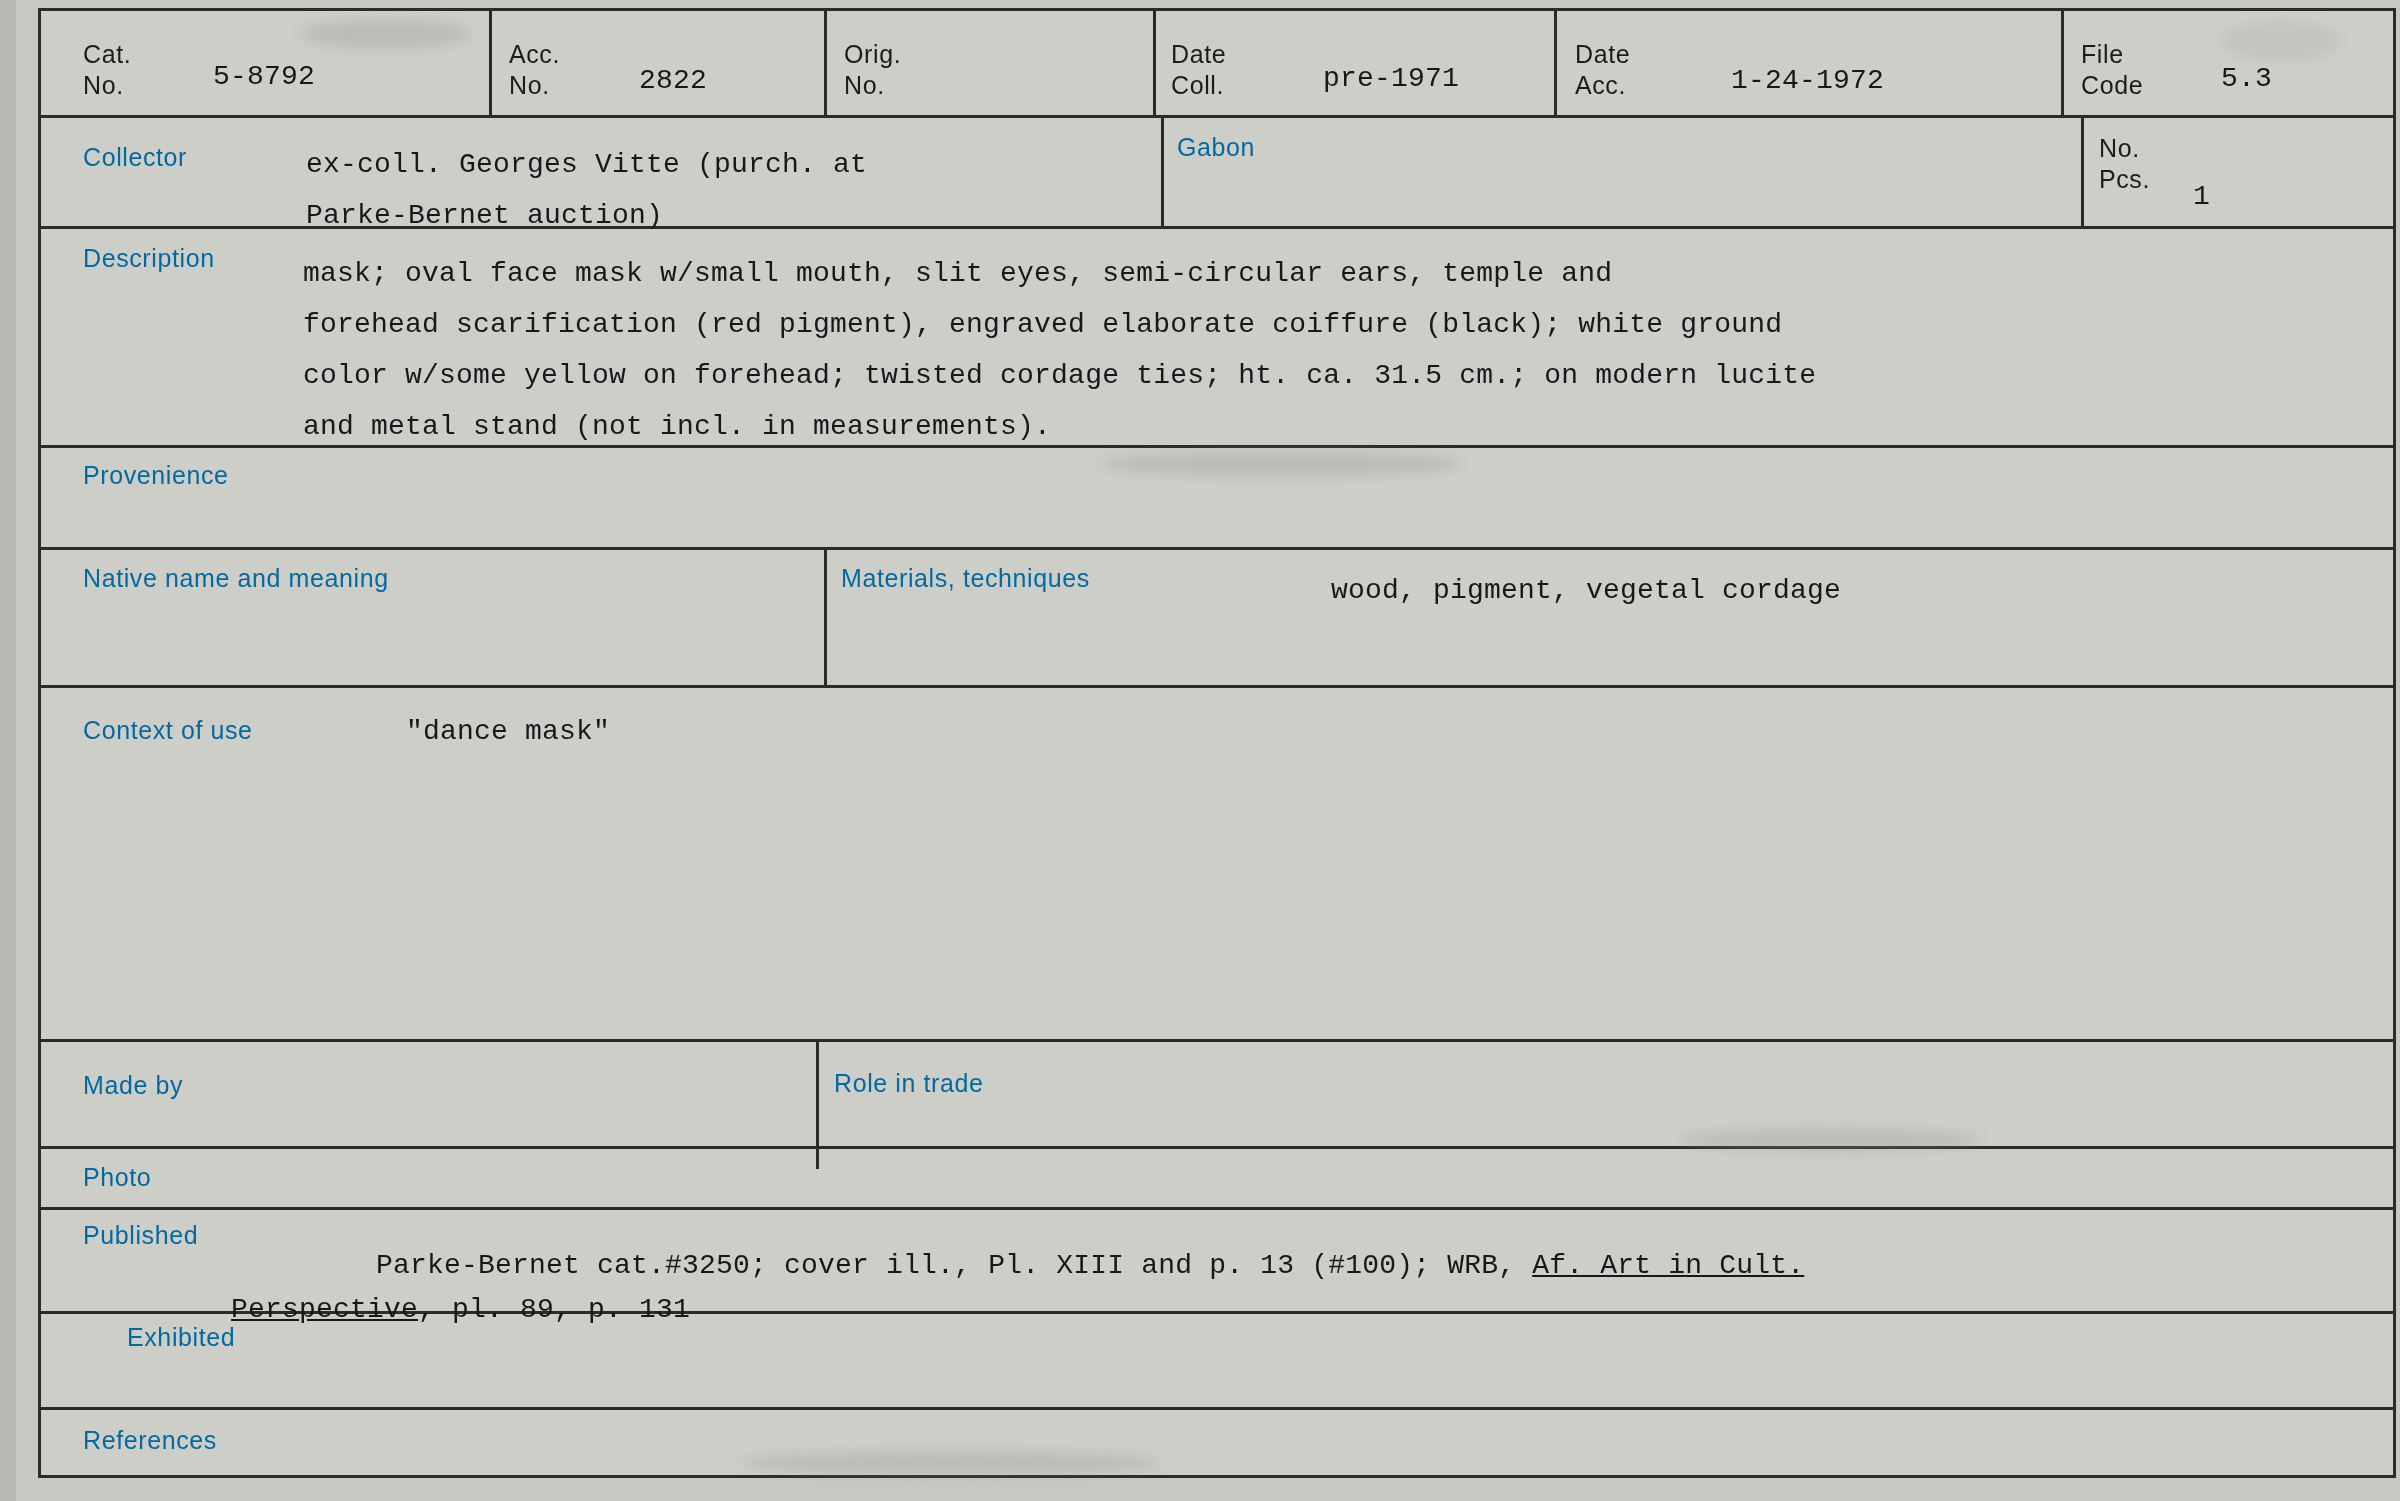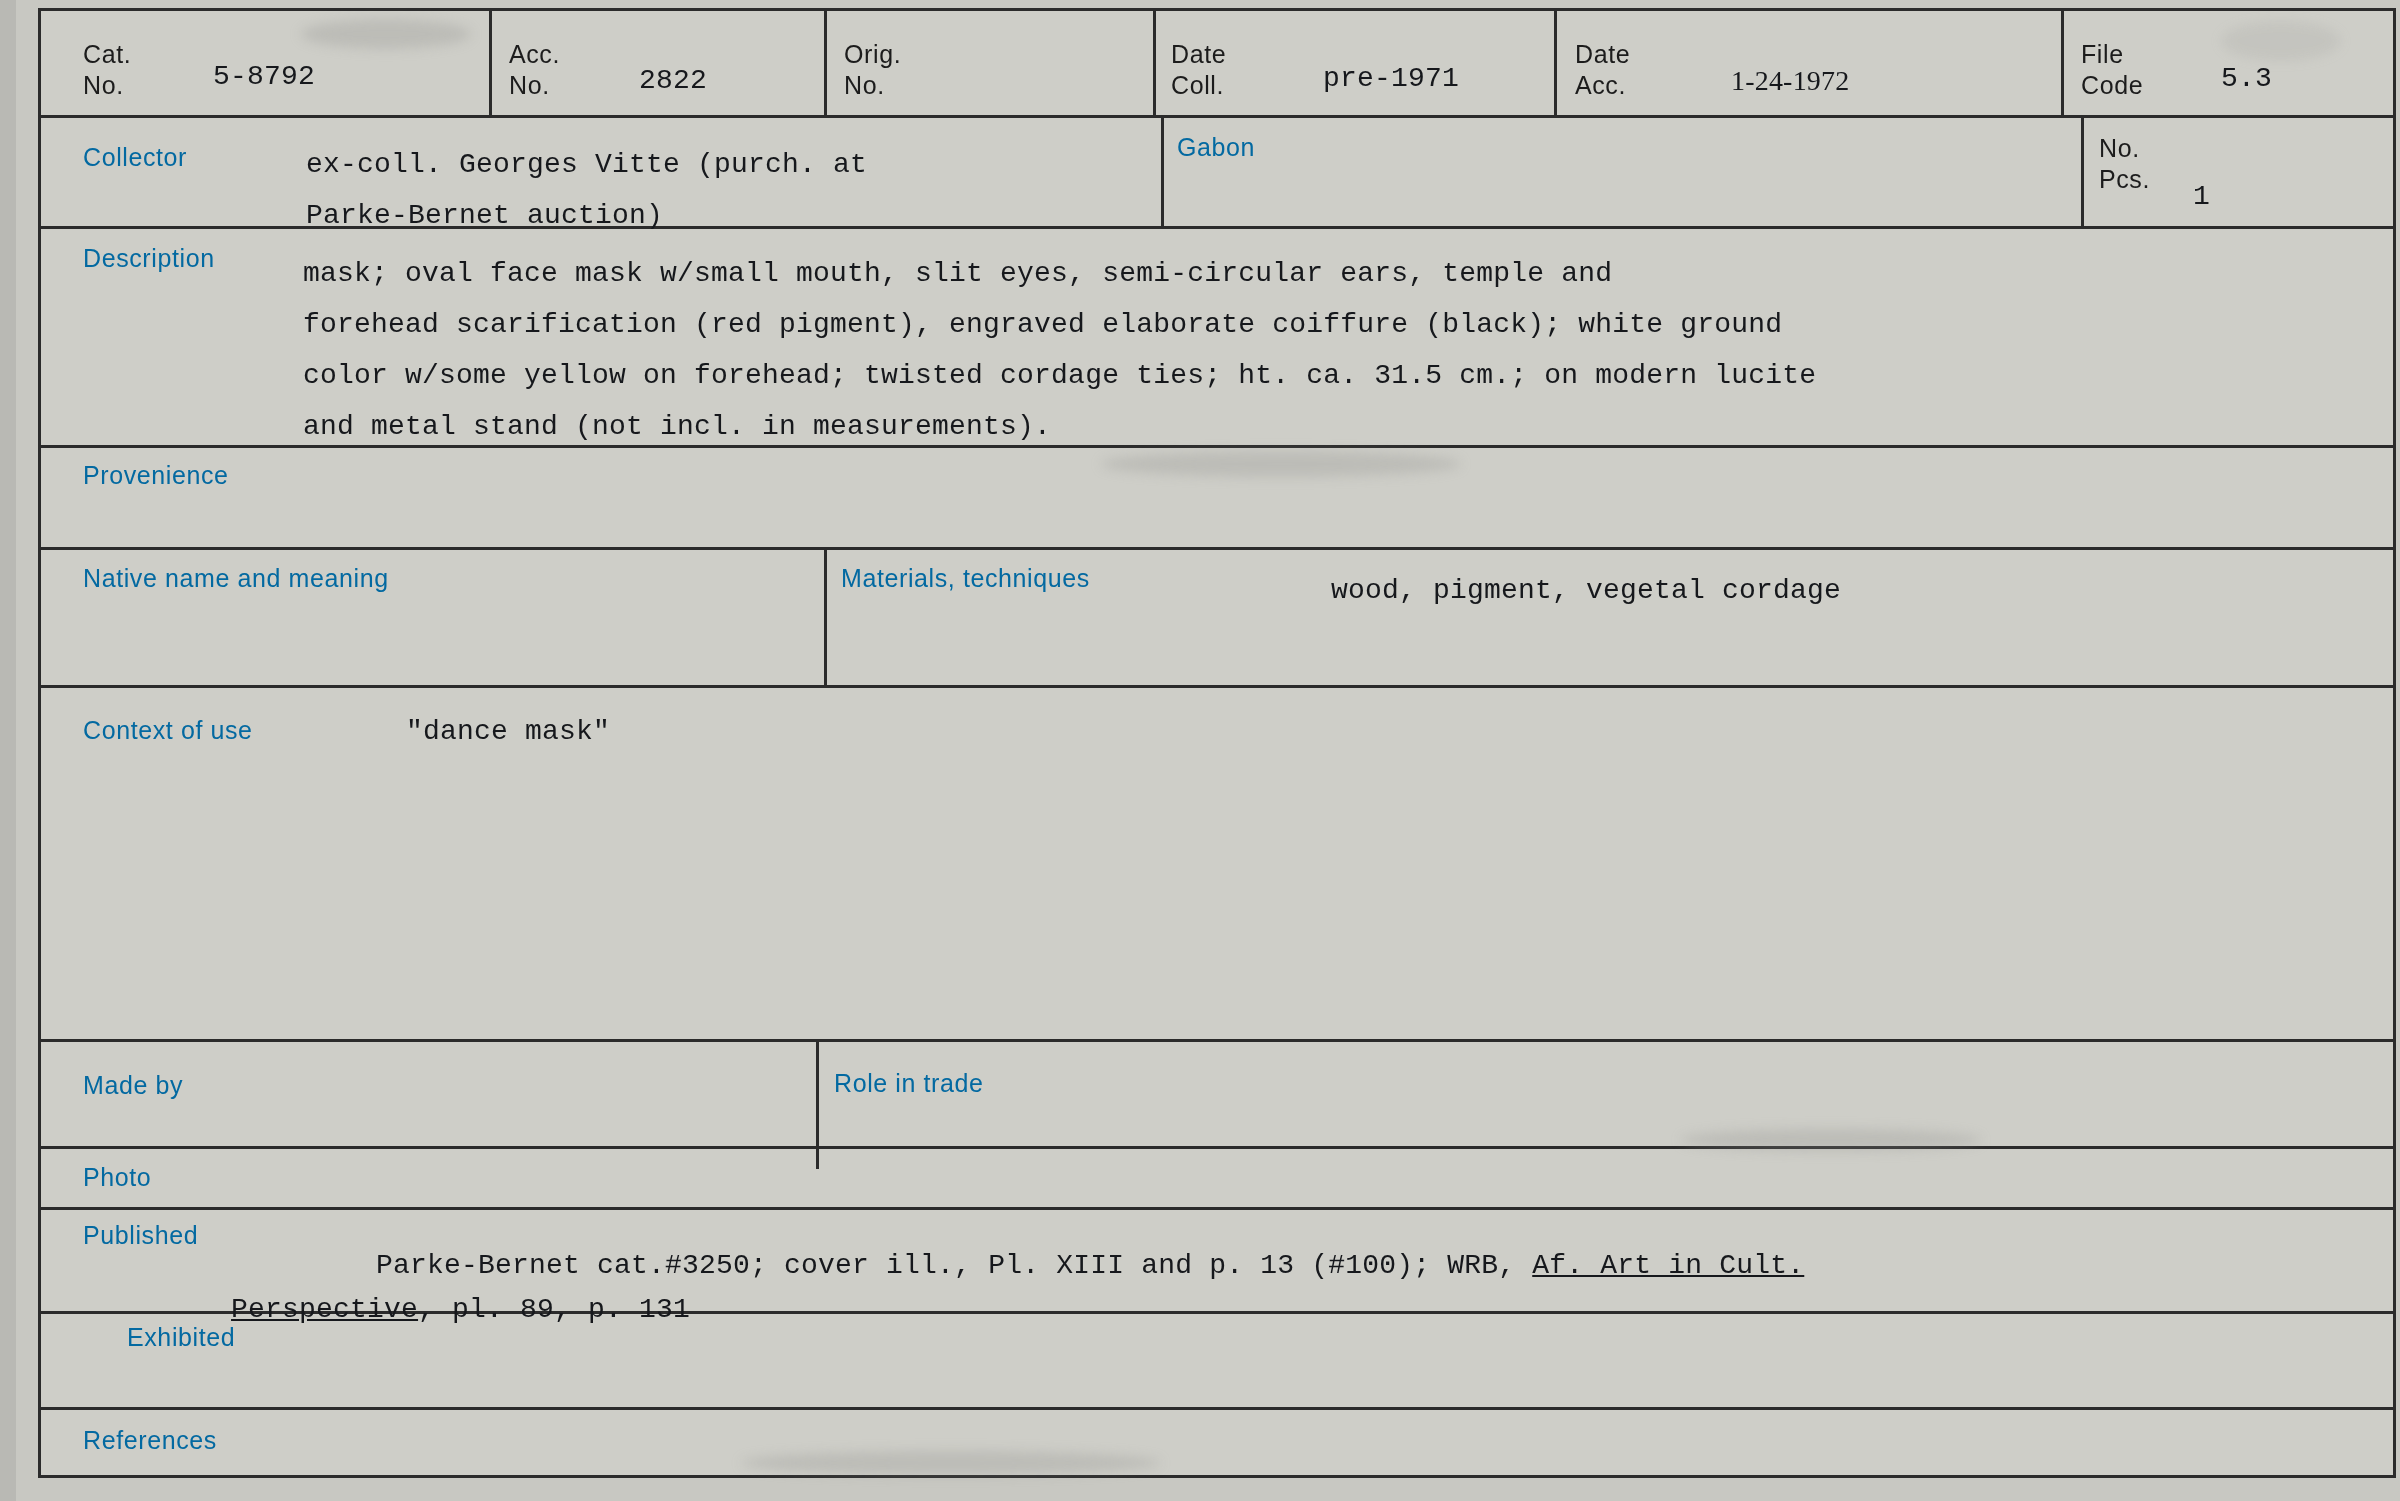--- a/index.html
+++ b/index.html
@@ -123,21 +123,21 @@
     <div class="lbl2" style="left:803px; top:28px;">Orig.
 No.</div>
     <div class="typed" style="left:930px; top:54px;"></div>
 
     <div class="lbl2" style="left:1130px; top:28px;">Date
 Coll.</div>
     <div class="typed" style="left:1282px; top:52px;">pre-1971</div>
 
     <div class="lbl2" style="left:1534px; top:28px;">Date
 Acc.</div>
-    <div class="typed" style="left:1690px; top:54px;font-family:Liberation Serif, serif;">1-24-1972</div>
+    <div class="typed" style="left:1690px; top:54px;">1-24-1972</div>
 
     <div class="lbl2" style="left:2040px; top:28px;">File
 Code</div>
     <div class="typed" style="left:2180px; top:52px;">5.3</div>
 
     <div class="lbl" style="left:42px; top:132px;">Collector</div>
     <div class="typed multi" style="left:265px; top:128px;">ex-coll. Georges Vitte (purch. at
 Parke-Bernet auction)</div>
 
     <div class="lbl" style="left:1136px; top:122px;">Gabon</div>

